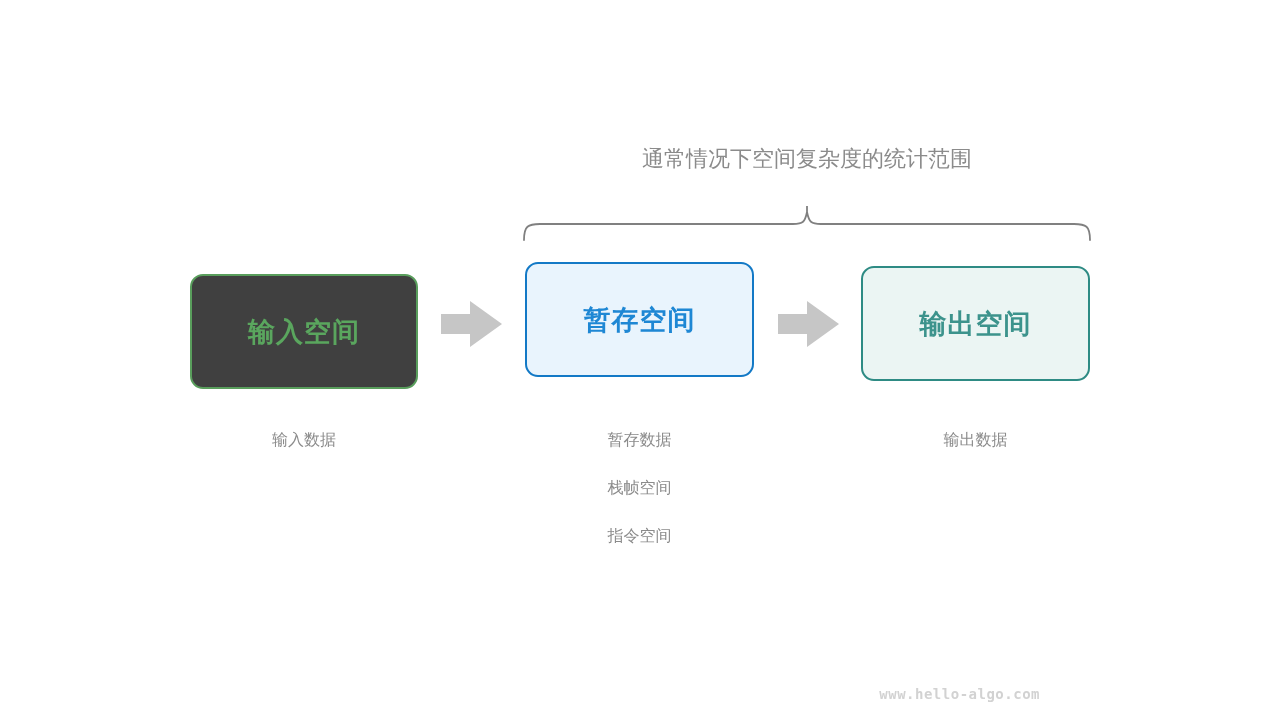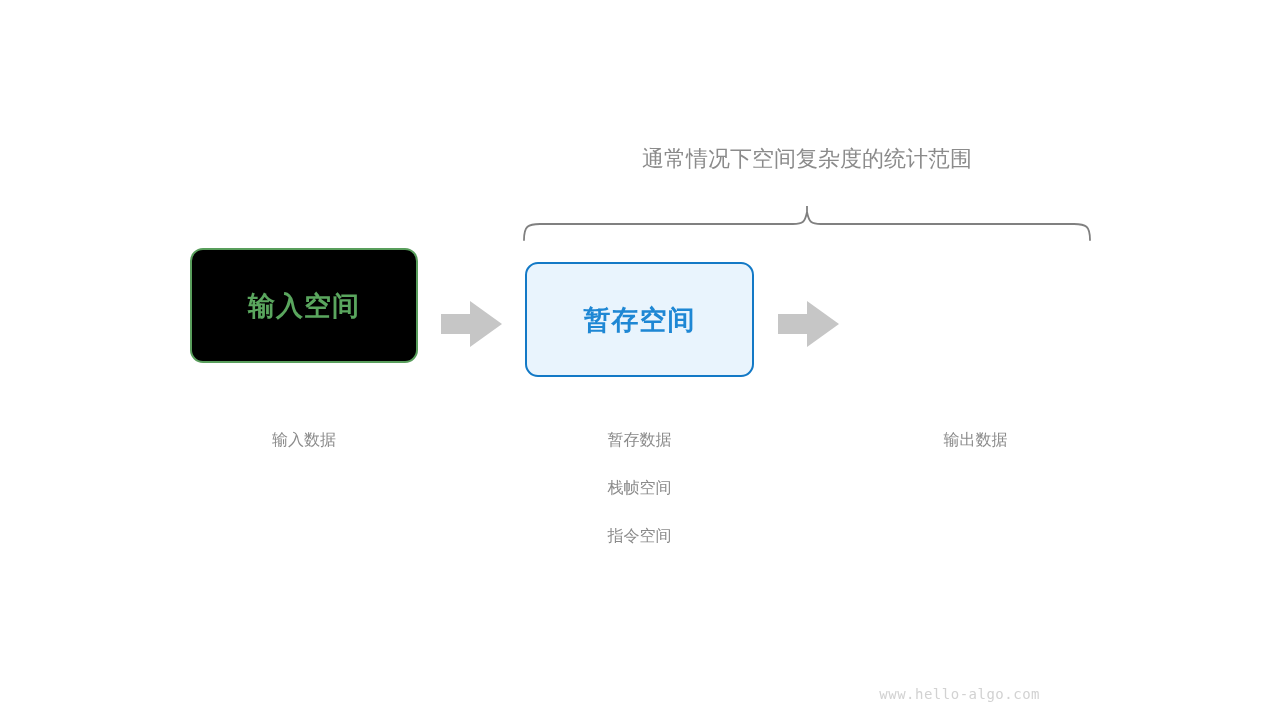--- a/index.html
+++ b/index.html
@@ -46,24 +46,24 @@
     box-sizing: border-box;
     display: flex;
     align-items: center;
     justify-content: center;
     font-size: 27px;
     font-weight: 700;
     letter-spacing: 1px;
   }
   .box-input {
     left: 190px;
-    top: 248px;
+    top: 274px;
     width: 228px;
     height: 115px;
-    background: #000000;
+    background: #404040;
     border-color: #599e5c;
     color: #5aa65e;
   }
   .box-buffer {
     left: 525px;
     top: 262px;
     width: 229px;
     height: 115px;
     background: #e9f4fd;
     border-color: #1379c6;
@@ -103,20 +103,21 @@
 
   
   .watermark {
     position: absolute;
     right: 32px;
     bottom: 18px;
     font-family: "DejaVu Sans Mono", "Liberation Mono", monospace;
     font-size: 14px;
     color: #d2d2d2;
     letter-spacing: 0.5px;
+    font-weight: bold;
   }
 </style>
 </head>
 <body>
 
 <div id="canvas">
 
   <div class="caption-shift">
     <span class="lead">通常情况下</span><span class="emph">空间复杂度</span><span class="tail">的统计范围</span>
   </div>
@@ -142,20 +143,23 @@
   </svg>
 
   <div class="box box-buffer">
     <span>暂存空间</span>
   </div>
 
   <svg class="arrow arrow-2" width="64" height="48" viewBox="0 0 64 48">
     <path d="M 1 14 L 30 14 L 30 1 L 62 24 L 30 47 L 30 34 L 1 34 Z" fill="#c6c6c6"></path>
   </svg>
 
+  <div class="box box-output">
+    <span>输出空间</span>
+  </div>
 
   <div class="caption-col col-input">
     <span class="line">输入数据</span>
   </div>
 
   <div class="caption-col col-buffer">
     <span class="line">暂存数据</span>
     <span class="line">栈帧空间</span>
     <span class="line">指令空间</span>
   </div>

